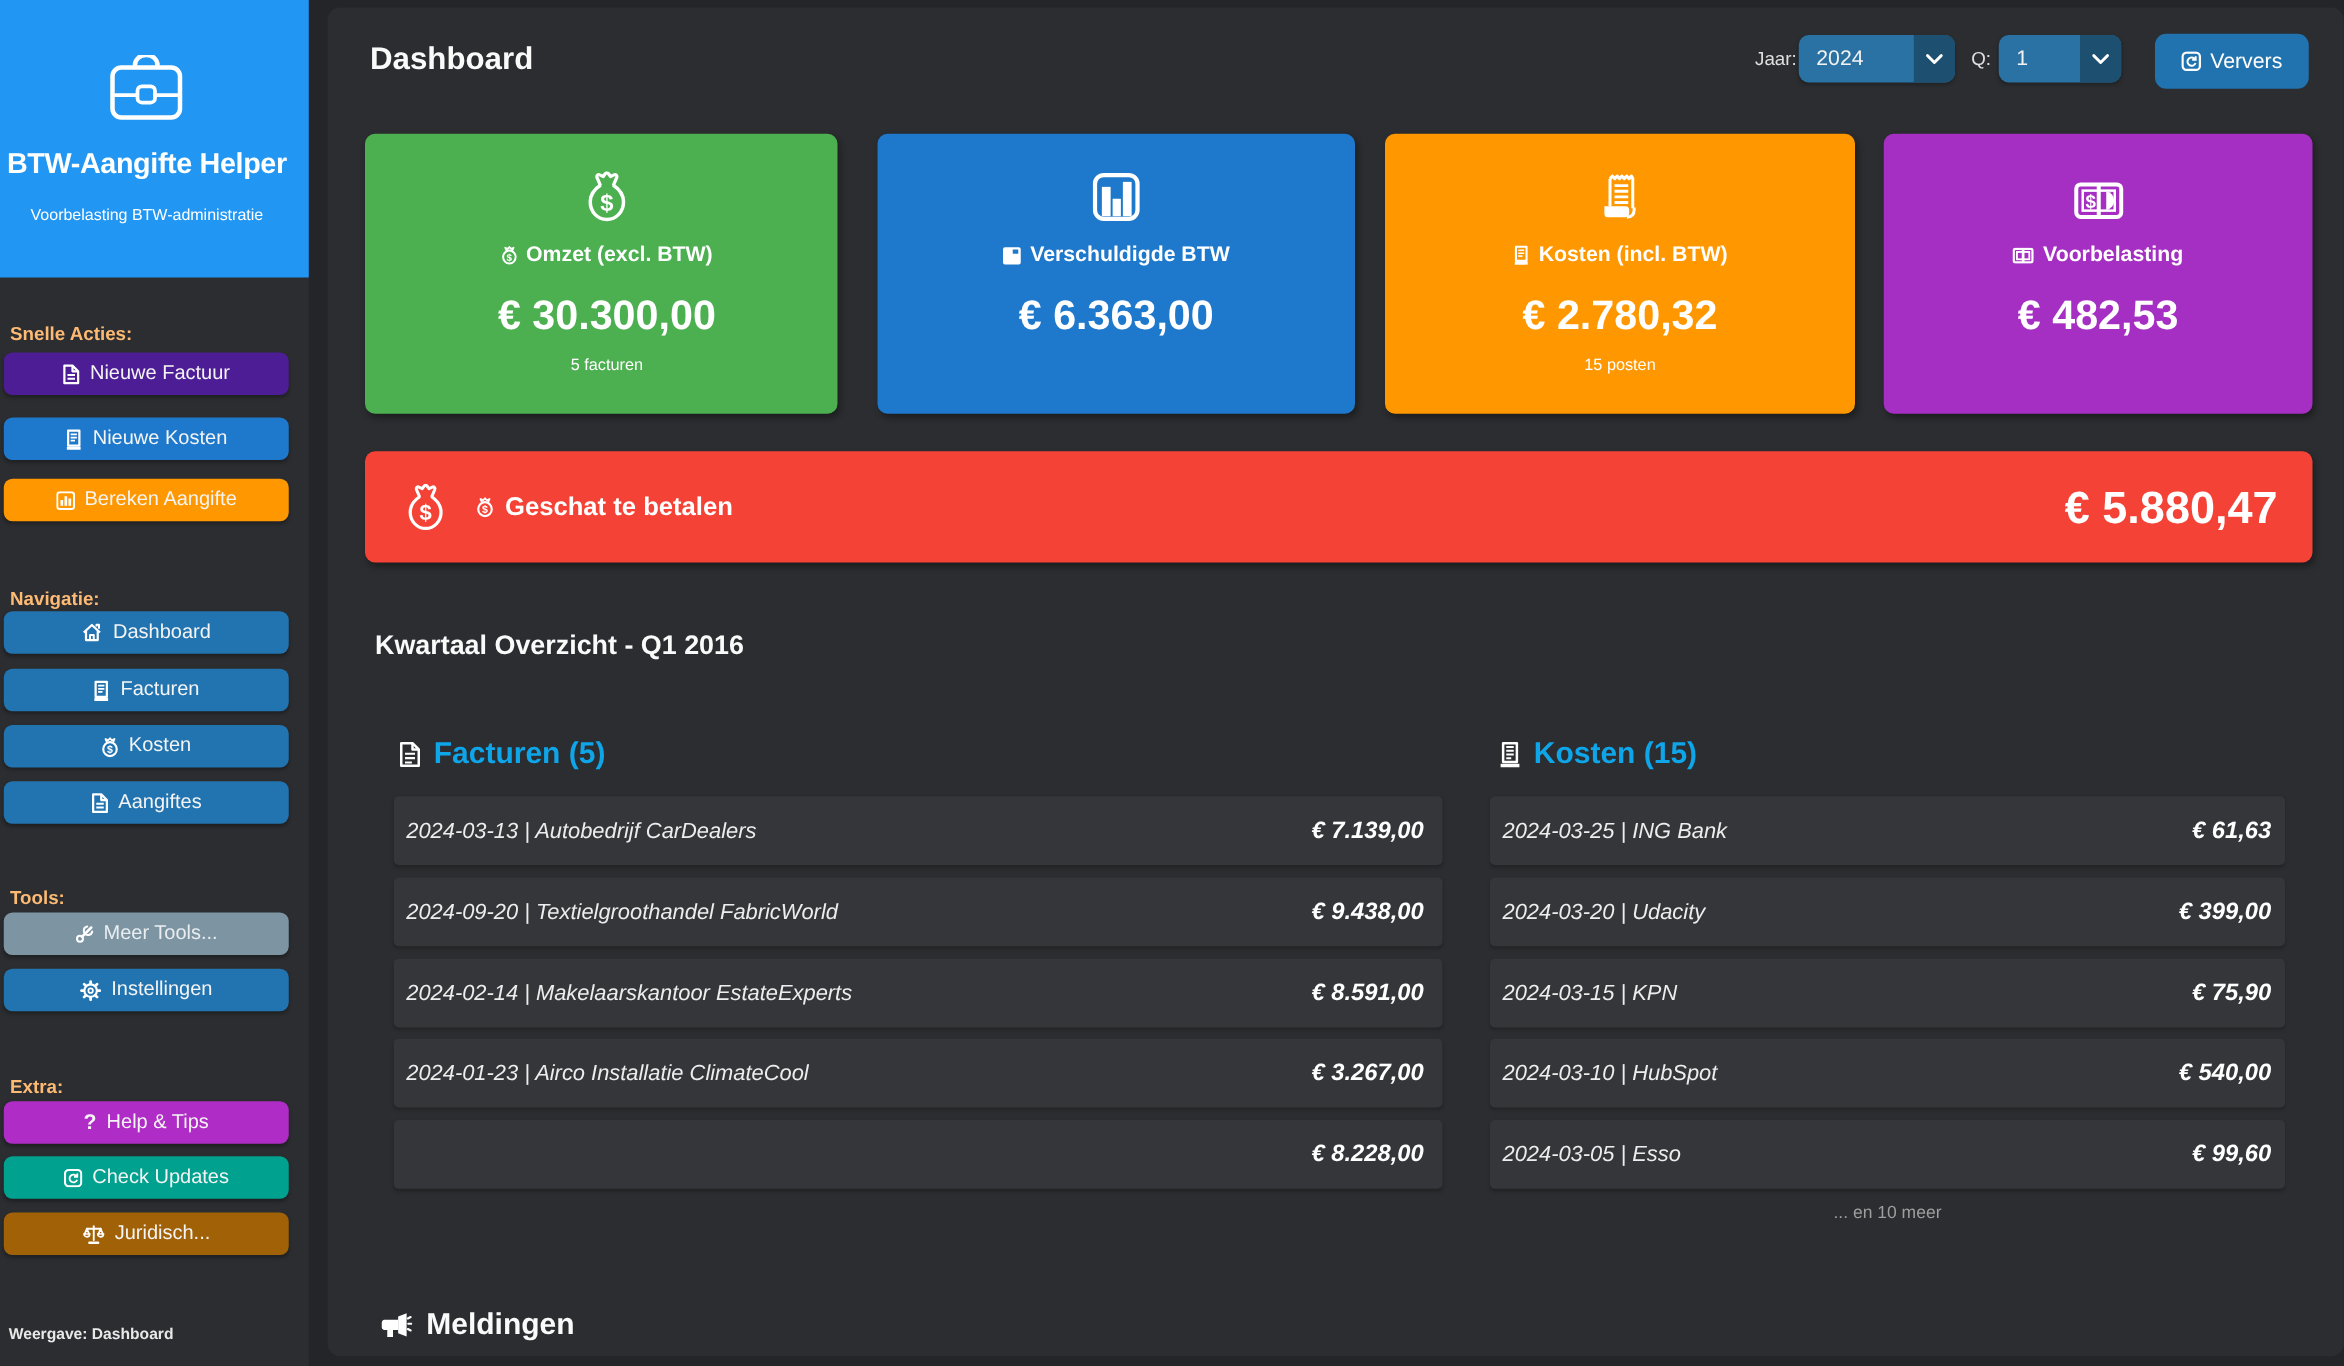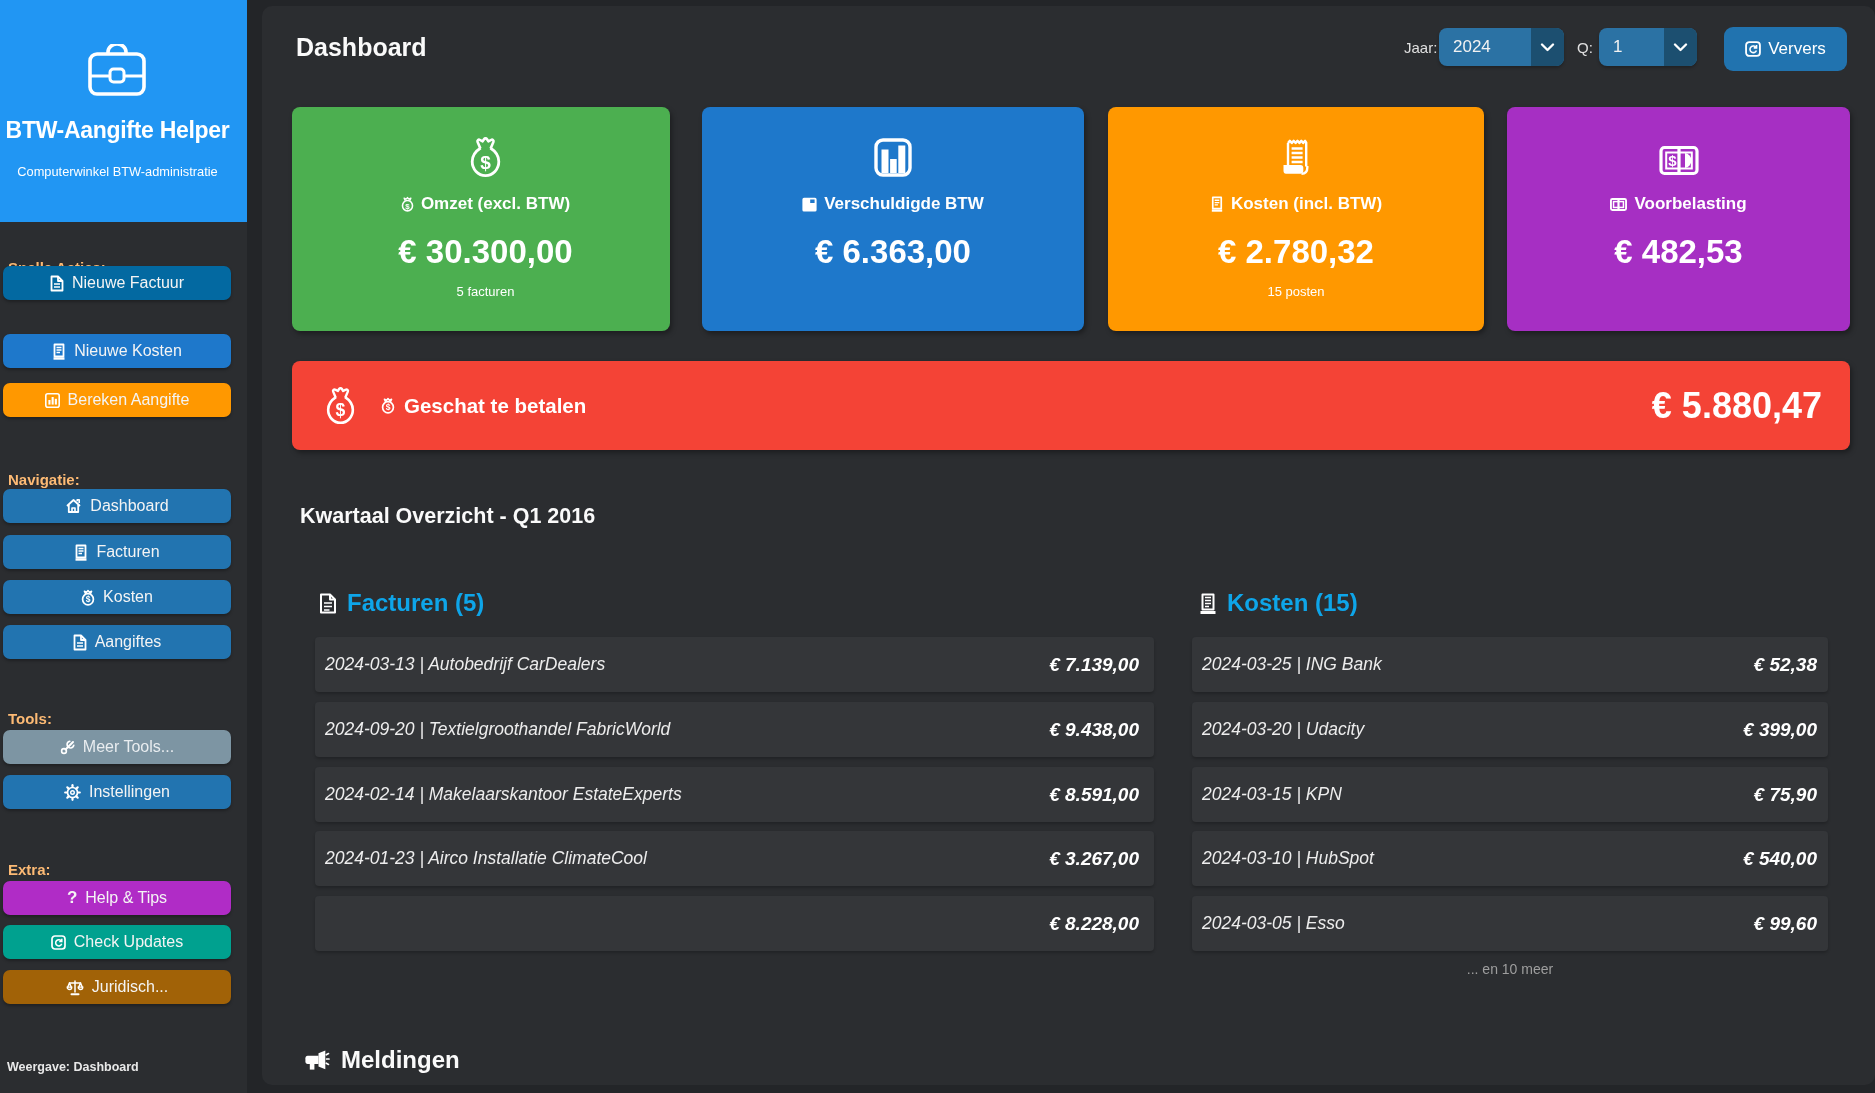--- a/index.html
+++ b/index.html
@@ -55,25 +55,25 @@
 <div id="sidebar">
   <div id="sidehead">
     <svg width="60" height="52" viewBox="0 0 60 52" style="position:absolute;left:87px;top:44px;" fill="none" stroke="#fff" stroke-width="3.6" stroke-linejoin="round">
       <path d="M21 10 L21 8 a9 8 0 0 1 18 0 L39 10"></path>
       <rect x="3" y="10" width="54" height="40" rx="7"></rect>
       <path d="M3 32 L57 32" stroke-width="3"></path>
       <path d="M4 29 C14 24 22 22 24 22 L36 22 C38 22 46 24 56 29" stroke-width="0" fill="none"></path>
       <rect x="23" y="25" width="14" height="13" rx="3.5" fill="#2196f3" stroke-width="3"></rect>
     </svg>
     <div class="title">BTW-Aangifte Helper</div>
-    <div class="subtitle">Computerwinkel BTW-administratie</div>
+    <div class="subtitle">Voorbelasting BTW-administratie</div>
   </div>
 
   <div class="slabel" style="top:243px;">Snelle Acties:</div>
-  <div class="sbtn" style="top:266px; background:#0369a1;"><svg width="14" height="17" viewBox="0 0 14 17" fill="none" stroke="#fff" stroke-width="1.8" stroke-linejoin="round">
+  <div class="sbtn" style="top:282px; background:#4c1d95;"><svg width="14" height="17" viewBox="0 0 14 17" fill="none" stroke="#fff" stroke-width="1.8" stroke-linejoin="round">
         <path d="M1.5 1.5 H8 L12.5 6 V15.5 H1.5 Z"></path>
         <path d="M8 1.5 V6 H12.5"></path>
         <path d="M4 9 H10 M4 12 H10" stroke-width="1.5"></path>
       </svg> Nieuwe Factuur</div>
   <div class="sbtn" style="top:334px; background:#1e78cb;"><svg width="14" height="17" viewBox="0 0 14 17" fill="none" stroke="#fff" stroke-width="1.8" stroke-linejoin="round">
         <rect x="2.5" y="1.5" width="9" height="12"></rect>
         <path d="M4.5 4.5 H9.5 M4.5 7 H9.5 M4.5 9.5 H8" stroke-width="1.4"></path>
         <path d="M1.5 15.5 H12.5" stroke-width="2.4"></path>
       </svg> Nieuwe Kosten</div>
   <div class="sbtn" style="top:383px; background:#ff9800;"><svg width="15" height="15" viewBox="0 0 15 15" fill="#fff" stroke="none">
@@ -280,21 +280,21 @@
 <div class="lrow" style="left:315px; top:831px; width:839px;">
     <span class="lt">2024-01-23 | Airco Installatie ClimateCool</span>
     <span class="rt">€ 3.267,00</span>
   </div>
 <div class="lrow" style="left:315px; top:896px; width:839px;">
     <span class="rt">€ 8.228,00</span>
   </div>
 
 <div class="lrow" style="left:1192px; top:637px; width:636px;">
     <span class="lt">2024-03-25 | ING Bank</span>
-    <span class="rt" style="right:11px;">€ 52,38</span>
+    <span class="rt" style="right:11px;">€ 61,63</span>
   </div>
 <div class="lrow" style="left:1192px; top:702px; width:636px;">
     <span class="lt">2024-03-20 | Udacity</span>
     <span class="rt" style="right:11px;">€ 399,00</span>
   </div>
 <div class="lrow" style="left:1192px; top:767px; width:636px;">
     <span class="lt">2024-03-15 | KPN</span>
     <span class="rt" style="right:11px;">€ 75,90</span>
   </div>
 <div class="lrow" style="left:1192px; top:831px; width:636px;">

